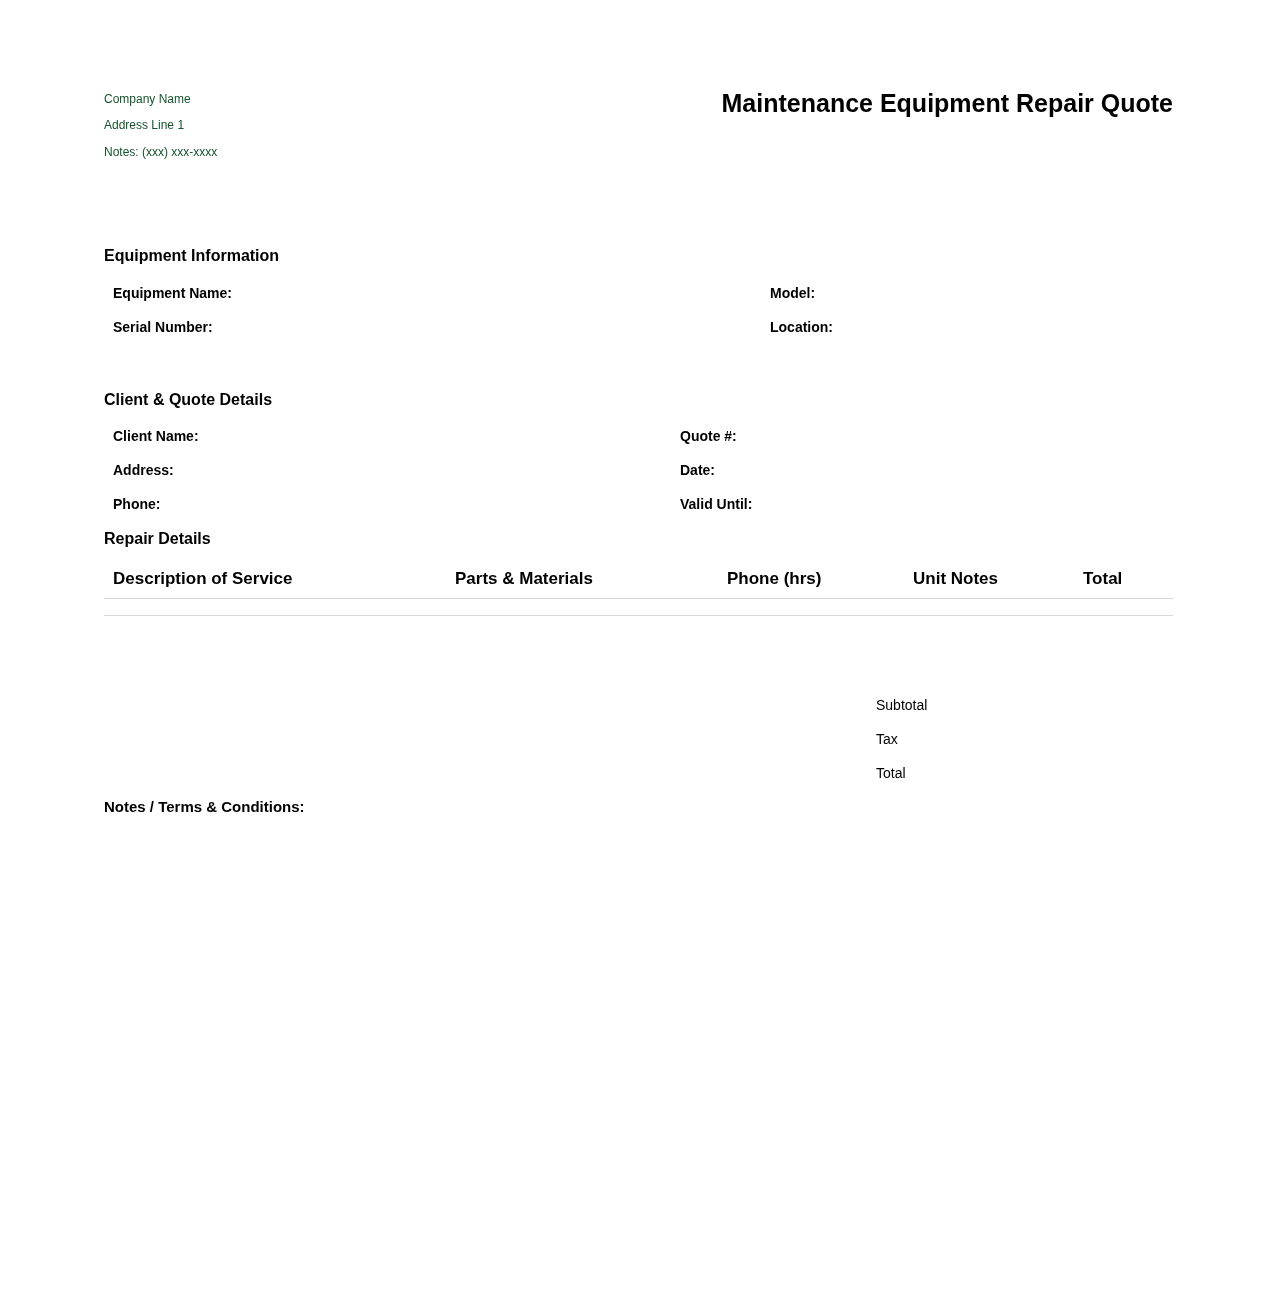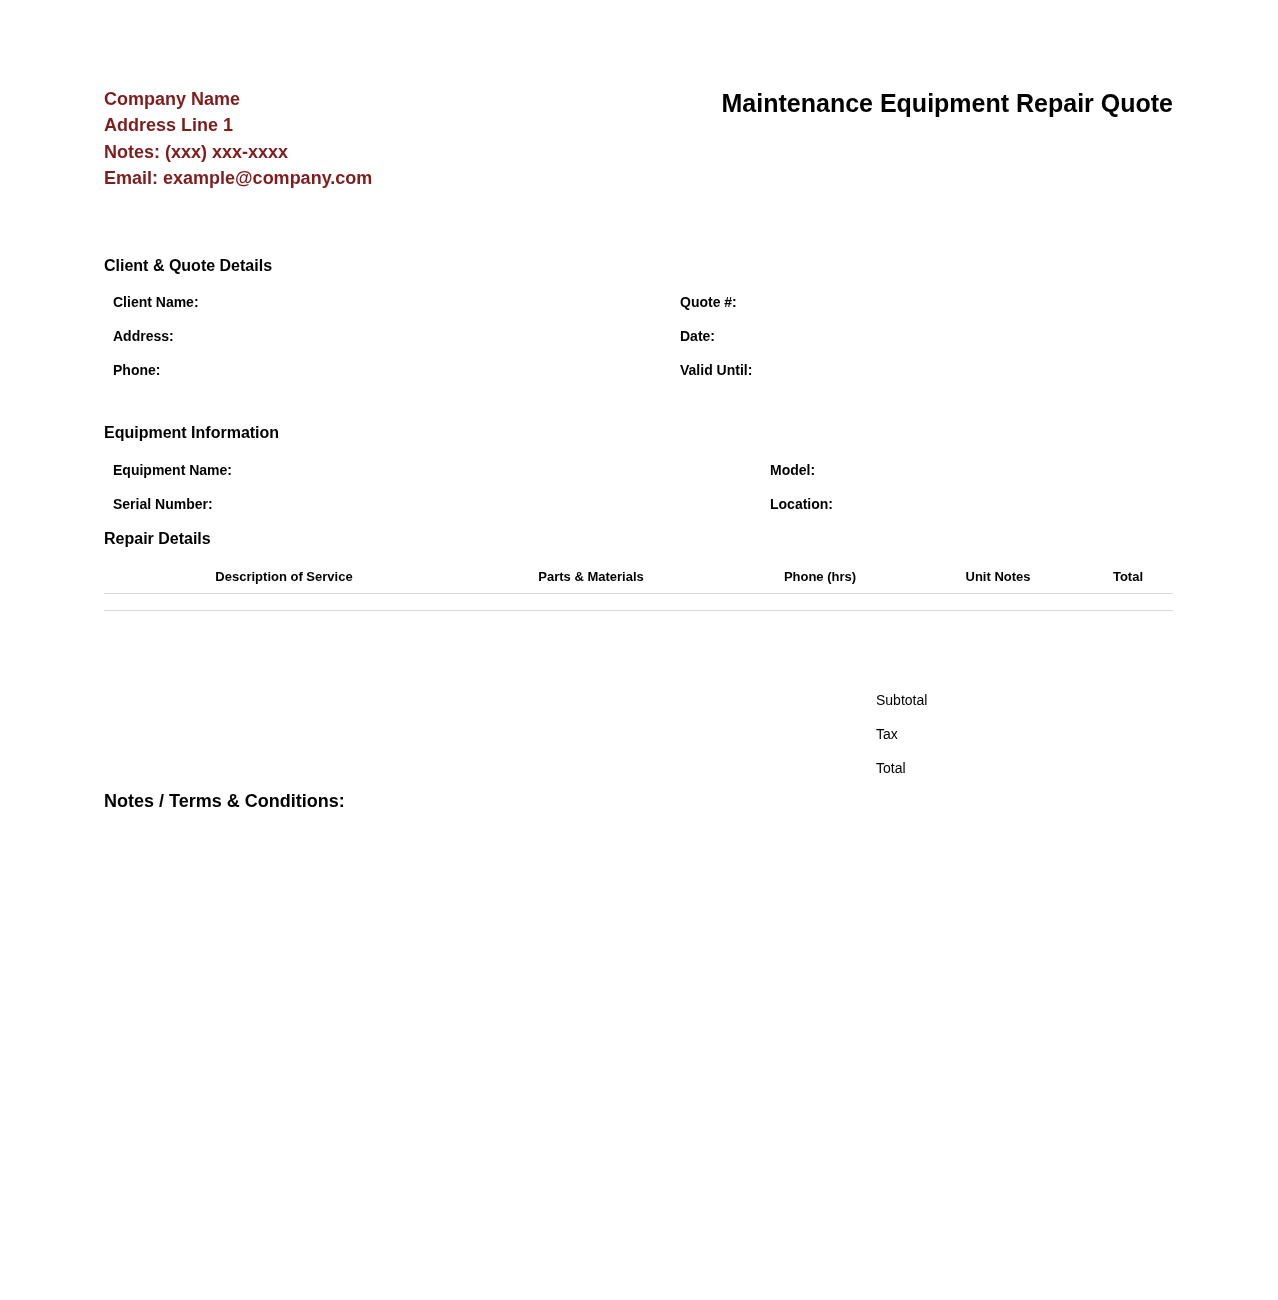--- a/index.html
+++ b/index.html
@@ -39,24 +39,24 @@
     padding-top: 86px;
     min-height: 132px;
   }
   .company-block {
     position: absolute;
     left: 0;
     top: 86px;
     width: 430px;
   }
   .company-line {
-    font-size: 18px;
+    font-size: 12px;
     line-height: 26.4px;
-    font-weight: bold;
-    color: #7f1d1d;
+    font-weight: normal;
+    color: #14532d;
     white-space: pre;
   }
   .doc-title {
     position: absolute;
     right: 0;
     top: 86px;
     font-size: 25px;
     font-weight: bold;
     line-height: 34px;
     letter-spacing: 0px;
@@ -108,23 +108,23 @@
   .table-wrap {
     position: relative;
     width: 1069px;
   }
   .repair-table {
     width: 1069px;
     border-collapse: collapse;
     table-layout: fixed;
   }
   .repair-table th {
-    font-size: 13px;
-    font-weight: bold;
-    text-align: center;
+    font-size: 17px;
+    font-weight: bold;
+    text-align: left;
     padding: 0 0 9px 0;
     vertical-align: bottom;
     border-bottom: 1px solid #d8d8d8;
     white-space: nowrap;
   }
   .repair-table td {
     font-size: 14px;
     font-weight: normal;
     text-align: left;
     padding: 0;
@@ -172,21 +172,21 @@
     right: 0;
     top: 0;
     font-size: 14px;
     font-weight: normal;
     line-height: 18px;
     white-space: nowrap;
   }
 
   
   .notes-label {
-    font-size: 18px;
+    font-size: 15px;
     font-weight: bold;
     line-height: 17px;
     white-space: nowrap;
   }
   .notes-body {
     font-size: 13px;
     font-weight: normal;
     line-height: 19px;
     white-space: pre-wrap;
     min-height: 0;
@@ -196,23 +196,41 @@
 <body>
 
 <div class="page">
   <div class="content">
 
     <div class="header">
       <div class="company-block">
         <div class="company-line">Company Name</div>
         <div class="company-line">Address Line 1</div>
         <div class="company-line">Notes: (xxx) xxx-xxxx</div>
-        <div class="company-line">Email: example@company.com</div>
       </div>
       <div class="doc-title">Maintenance Equipment Repair Quote</div>
+    </div>
+
+    <div class="section sec-equipment" style="margin-top:28px;">
+      <div class="section-heading">Equipment Information</div>
+
+      <div class="field-rows" style="margin-top:18px;">
+        <div class="field-row">
+          <span class="field-label col-left">Equipment Name:</span>
+          <span class="field-value col-left" style="left:170px;"></span>
+          <span class="field-label col-right">Model:</span>
+          <span class="field-value col-right" style="left:740px;"></span>
+        </div>
+        <div class="field-row">
+          <span class="field-label col-left">Serial Number:</span>
+          <span class="field-value col-left" style="left:170px;"></span>
+          <span class="field-label col-right">Location:</span>
+          <span class="field-value col-right" style="left:740px;"></span>
+        </div>
+      </div>
     </div>
 
     <div class="section sec-client" style="margin-top:38px;">
       <div class="section-heading">Client &amp; Quote Details</div>
 
       <div class="field-rows" style="margin-top:17px;">
         <div class="field-row">
           <span class="field-label col-left">Client Name:</span>
           <span class="field-value col-left" style="left:145px;"></span>
           <span class="field-label col-right">Quote #:</span>
@@ -222,39 +240,20 @@
           <span class="field-label col-left">Address:</span>
           <span class="field-value col-left" style="left:145px;"></span>
           <span class="field-label col-right">Date:</span>
           <span class="field-value col-right" style="left:660px;"></span>
         </div>
         <div class="field-row">
           <span class="field-label col-left">Phone:</span>
           <span class="field-value col-left" style="left:145px;"></span>
           <span class="field-label col-right">Valid Until:</span>
           <span class="field-value col-right" style="left:660px;"></span>
-        </div>
-      </div>
-    </div>
-
-    <div class="section sec-equipment" style="margin-top:28px;">
-      <div class="section-heading">Equipment Information</div>
-
-      <div class="field-rows" style="margin-top:18px;">
-        <div class="field-row">
-          <span class="field-label col-left">Equipment Name:</span>
-          <span class="field-value col-left" style="left:170px;"></span>
-          <span class="field-label col-right">Model:</span>
-          <span class="field-value col-right" style="left:740px;"></span>
-        </div>
-        <div class="field-row">
-          <span class="field-label col-left">Serial Number:</span>
-          <span class="field-value col-left" style="left:170px;"></span>
-          <span class="field-label col-right">Location:</span>
-          <span class="field-value col-right" style="left:740px;"></span>
         </div>
       </div>
     </div>
 
     <div class="section sec-repair" style="">
       <div class="section-heading">Repair Details</div>
 
       <div class="table-wrap" style="margin-top:20px;">
         <table class="repair-table">
           <thead>

